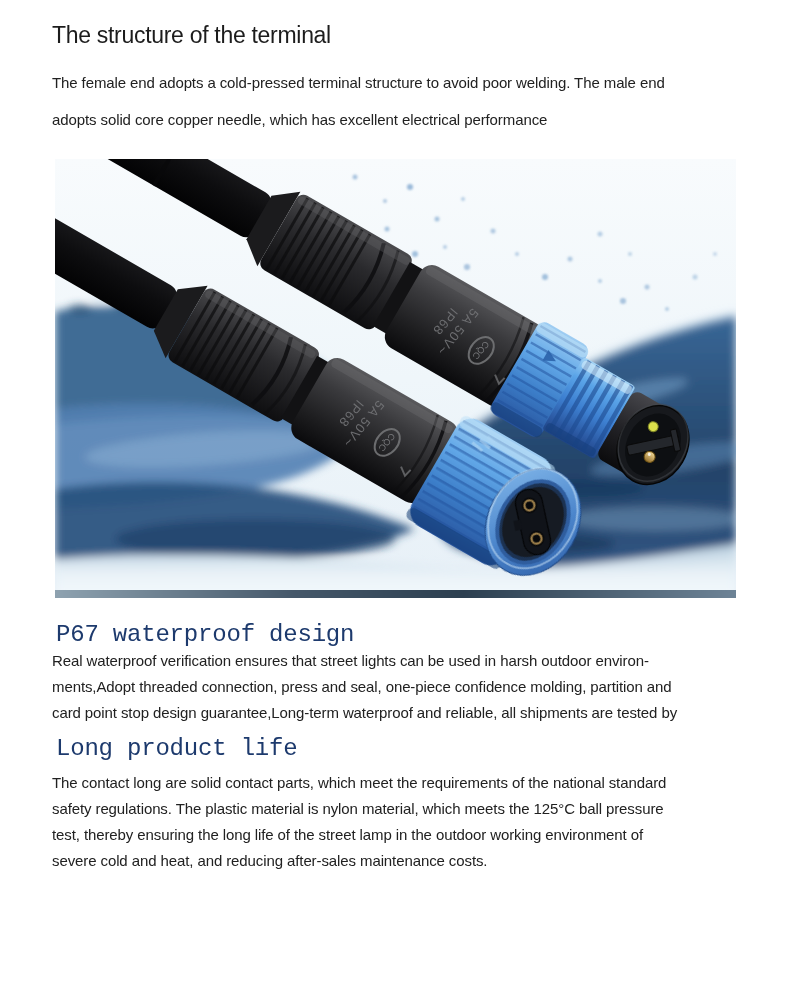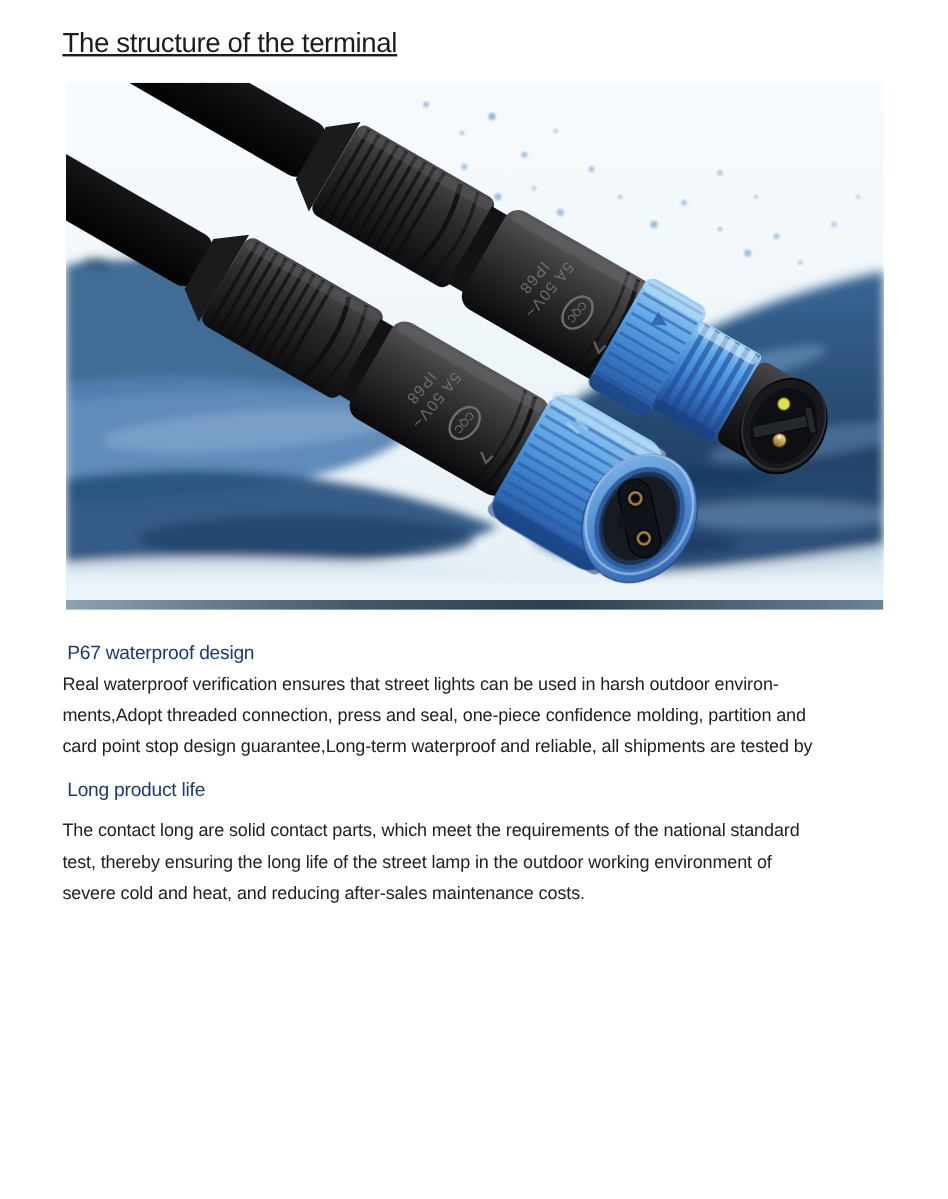--- a/index.html
+++ b/index.html
@@ -6,46 +6,50 @@
   body{
     width:790px;height:999px;background:#ffffff;
     font-family:"Liberation Sans",sans-serif;
     color:var(--body-color,#212121);
     overflow:hidden;
   }
   .page{padding:0 52px;}
   h1{
     font-size:23px;font-weight:400;letter-spacing:-0.3px;
     color:var(--title-color,#1c1c1c);
-    margin:22px 0 16px;line-height:26px;text-decoration:underline;
+    margin:22px 0 16px;line-height:26px;
   }
   h2{
-    font-size:16px;font-weight:400;letter-spacing:-0.2px;
+    font-size:24px;font-weight:400;letter-spacing:-0.2px;
     color:var(--heading-accent,#1d3a6d);
-    margin:24px 0 0 4px;line-height:26px;
+    margin:24px 0 0 4px;line-height:26px;font-family:Liberation Mono, monospace;
   }
   h2.tight{margin-top:10px;}
   .para{font-size:15px;letter-spacing:-0.1px;color:var(--body-color,#212121);}
   .para .ln{white-space:nowrap;}
   .lead{margin-top:16px;line-height:37px;}
   .sec{margin-top:0;line-height:26px;}
   .sec2{margin-top:8px;line-height:26px;}
   .photo{
     margin:21px 0 0 3px;width:681px;height:439px;
     overflow:hidden;position:relative;background:#eef5fa;
   }
   .photo svg{display:block;}
 </style>
 </head>
 <body>
 
 <main class="page">
 
   <h1>The structure of the terminal</h1>
 
+  <div class="para lead">
+    <div class="ln">The female end adopts a cold-pressed terminal structure to avoid poor welding. The male end</div>
+    <div class="ln">adopts solid core copper needle, which has excellent electrical performance</div>
+  </div>
 
   <figure class="photo">
     <svg viewBox="0 0 681 439" width="681" height="439" xmlns="http://www.w3.org/2000/svg">
       <defs>
         <linearGradient id="bgSky" x1="0" y1="0" x2="0" y2="1">
           <stop offset="0" stop-color="#f8fbfd"></stop>
             <stop offset="0.5" stop-color="#eff6fa"></stop>
             <stop offset="1" stop-color="#e7f0f7"></stop>
         </linearGradient>
         <linearGradient id="rightWaterG" x1="0" y1="0" x2="0" y2="1">
@@ -332,17 +336,18 @@
   <h2>P67 waterproof design</h2>
   <div class="para sec">
     <div class="ln">Real waterproof verification ensures that street lights can be used in harsh outdoor environ-</div>
     <div class="ln">ments,Adopt threaded connection, press and seal, one-piece confidence molding, partition and</div>
     <div class="ln">card point stop design guarantee,Long-term waterproof and reliable, all shipments are tested by</div>
   </div>
 
   <h2 class="tight">Long product life</h2>
   <div class="para sec2">
     <div class="ln">The contact long are solid contact parts, which meet the requirements of the national standard</div>
+    <div class="ln">safety regulations. The plastic material is nylon material, which meets the 125°C ball pressure</div>
     <div class="ln">test, thereby ensuring the long life of the street lamp in the outdoor working environment of</div>
     <div class="ln">severe cold and heat, and reducing after-sales maintenance costs.</div>
   </div>
 
 </main>
 
 </body></html>

